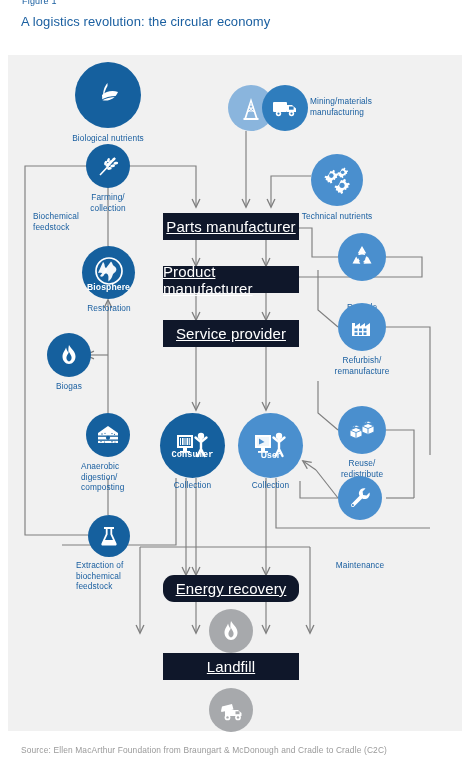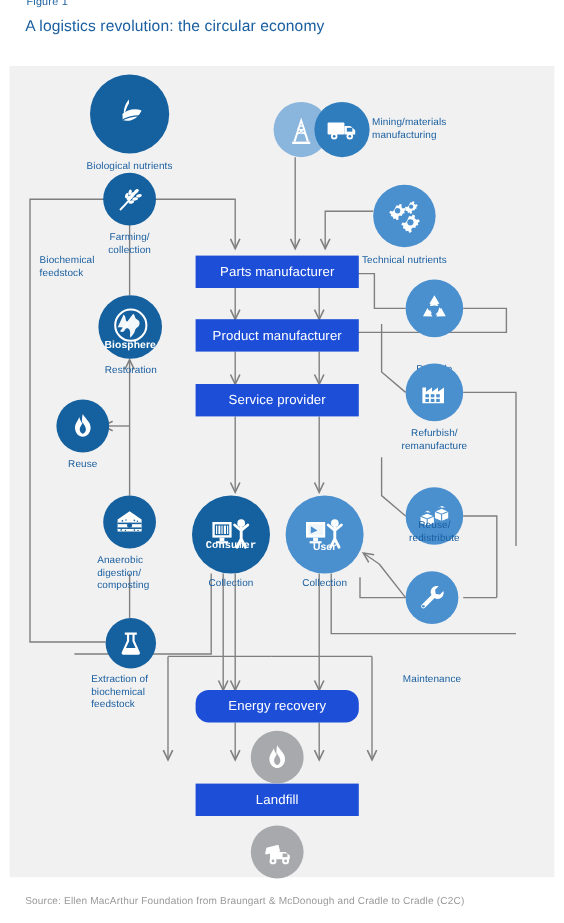--- a/index.html
+++ b/index.html
@@ -20,22 +20,22 @@
 
   .node{position:absolute;}
   .circ{position:absolute;border-radius:50%;display:flex;align-items:center;
         justify-content:center;}
   .lbl{position:absolute;font-size:8.3px;color:#1a5fa0;text-align:center;
        line-height:10.5px;letter-spacing:.1px;white-space:pre-line;}
   .lbl.left{text-align:left;}
   .inner-lbl{position:absolute;font-size:8.6px;color:#ffffff;font-weight:700;
              width:100%;text-align:center;letter-spacing:.1px;}
 
-  .pbox{position:absolute;background:#1d4ed8;display:flex;align-items:center;
-        justify-content:center;color:#ffffff;font-size:11px;letter-spacing:.1px;}
+  .pbox{position:absolute;background:#0f172a;display:flex;align-items:center;
+        justify-content:center;color:#ffffff;font-size:15px;letter-spacing:.1px;text-decoration:underline;}
 
   svg.gi{display:block;}
 </style>
 </head>
 <body>
 
 <div id="figlabel">Figure 1</div>
 <div id="title">A logistics revolution: the circular economy</div>
 <div id="panel"></div>
 <div id="source">Source: Ellen MacArthur Foundation from Braungart &amp; McDonough and Cradle to Cradle (C2C)</div>
@@ -198,21 +198,21 @@
   <div class="lbl" style="left:68px;top:303px;width:82px;">Restoration</div>
 </div>
 
 <div class="node">
   <div class="circ" style="left:47px;top:333px;width:44px;height:44px;background:#15609e;">
     <svg class="gi" width="26" height="26" viewBox="0 0 26 26">
       <path d="M13 3 C15.5 7.5 19.5 9.5 19.5 14.5 C19.5 18.8 16.5 22 13 22 C9.5 22 6.5 18.8 6.5 14.5 C6.5 10.5 9 9 10 5.5 C10.8 8.5 12 9.8 12.6 11 C12.2 8 12.3 5.5 13 3 Z" fill="#fff"></path>
       <path d="M13 10 C14.2 12.4 15.6 13.6 15.6 15.8 C15.6 17.8 14.3 19.4 13 19.4 C11.7 19.4 10.4 17.8 10.4 15.8 C10.4 13.8 11.8 12.4 13 10 Z" fill="#15609e"></path>
     </svg>
   </div>
-  <div class="lbl" style="left:39px;top:381px;width:60px;">Reuse</div>
+  <div class="lbl" style="left:39px;top:381px;width:60px;">Biogas</div>
 </div>
 
 <div class="node">
   <div class="circ" style="left:86px;top:413px;width:44px;height:44px;background:#15609e;">
     <svg class="gi" width="28" height="28" viewBox="0 0 28 28">
       <path d="M14 5 L24 12 L24 22 L4 22 L4 12 Z" fill="#fff"></path>
       <rect x="4" y="14.5" width="20" height="1.3" fill="#15609e"></rect>
       <rect x="4" y="18.5" width="20" height="1.3" fill="#15609e"></rect>
       <circle cx="14" cy="16.8" r="2.1" fill="#15609e"></circle>
       <g fill="#15609e">
@@ -331,21 +331,21 @@
         <path d="M14.5 13 L10 11 L8 12.4 L10 13.5 Z"></path>
       </g>
       <g fill="#fff" stroke="#4a8fce" stroke-width=".9">
         <path d="M16 12 L22 9.5 L28 12 L28 18 L22 20.5 L16 18 Z"></path>
         <path d="M16 12 L22 14.5 L28 12 M22 14.5 L22 20.5"></path>
         <path d="M17.5 9 L22 7 L24.5 8.4 L22 9.5 Z"></path>
         <path d="M26.5 9 L22 7 L20 8.4 L22 9.5 Z"></path>
       </g>
     </svg>
   </div>
-  <div class="lbl" style="left:330px;top:432px;width:64px;">Reuse/
+  <div class="lbl" style="left:330px;top:458px;width:64px;">Reuse/
 redistribute</div>
 </div>
 
 <div class="node">
   <div class="circ" style="left:338px;top:476px;width:44px;height:44px;background:#4a8fce;">
     <svg class="gi" width="28" height="28" viewBox="0 0 28 28">
       <path d="M19.5 4.5 C16.6 3.6 13.6 5.4 13 8.3 C12.7 9.6 13 10.8 13.6 11.8 L5.5 19.9 C4.8 20.6 4.8 21.8 5.5 22.5 C6.2 23.2 7.4 23.2 8.1 22.5 L16.2 14.4 C17.2 15 18.4 15.3 19.7 15 C22.6 14.4 24.4 11.4 23.5 8.5 L20.6 11.4 L17.1 10.9 L16.6 7.4 Z" fill="#fff"></path>
       <circle cx="6.8" cy="21.2" r="1.1" fill="#4a8fce"></circle>
     </svg>
   </div>

